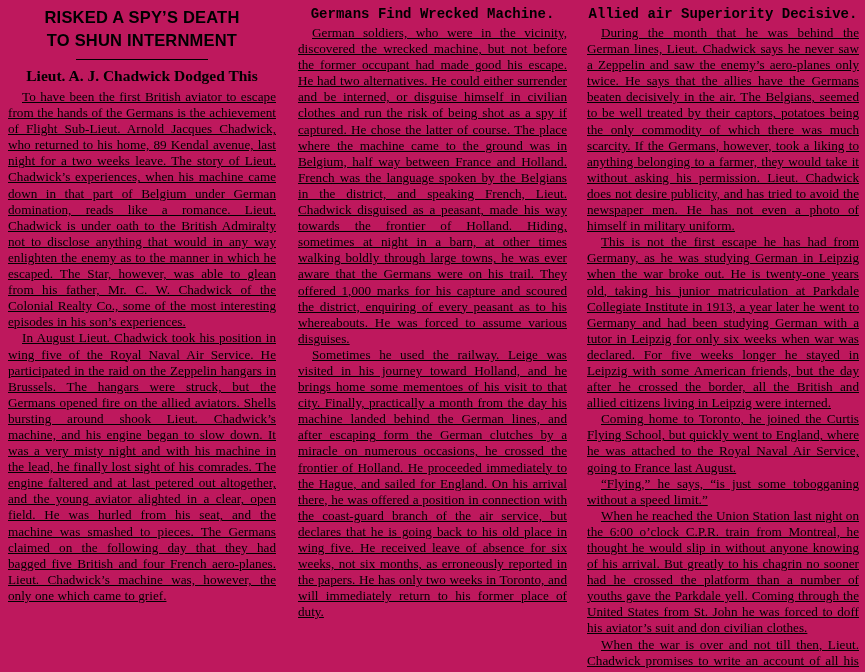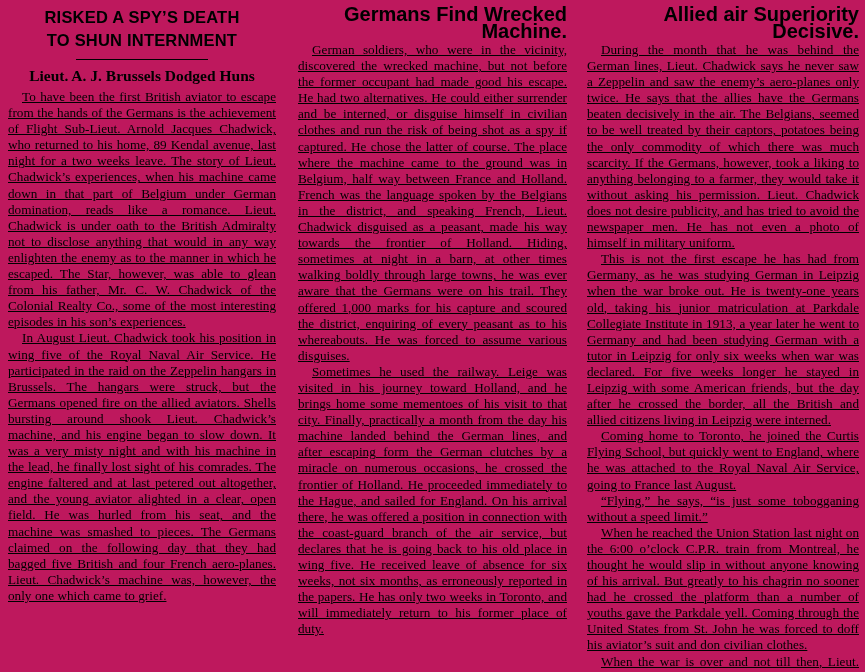--- a/index.html
+++ b/index.html
@@ -74,25 +74,25 @@
     font-weight: bold;
     font-size: 15.5px;
     line-height: 19px;
     text-align: center;
     margin: 0 0 2px 0;
     padding: 0;
   }
 
   
   .sec-head {
-    font-family: Liberation Sans, sans-serif;
+    font-family: Liberation Mono, monospace;
     font-weight: bold;
-    font-size: 20px;
+    font-size: 14px;
     line-height: 17px;
-    text-align: right;
+    text-align: center;
     margin: 2px 0 2px 0;
     padding: 0;
   }
 
   
   .body p {
     font-family: "Liberation Serif", "DejaVu Serif", serif;
     font-size: 13.2px;
     line-height: 16.1px;
     text-align: justify;
@@ -117,21 +117,21 @@
 <body>
 
 <div id="page">
   <div class="columns">
 
     <div class="col col-1">
       <div class="masthead">
         <div class="headline">RISKED A SPY’S DEATH</div>
         <div class="headline">TO SHUN INTERNMENT</div>
         <div class="rule"></div>
-        <div class="subhead">Lieut. A. J. Brussels Dodged Huns</div>
+        <div class="subhead">Lieut. A. J. Chadwick Dodged This</div>
       </div>
       <div class="body">
         <p>To have been the first British aviator to escape from the hands of the Germans is the achievement of Flight Sub-Lieut. Arnold Jacques Chadwick, who returned to his home, 89 Kendal avenue, last night for a two weeks leave. The story of Lieut. Chadwick’s experiences, when his machine came down in that part of Belgium under German domination, reads like a romance.  Lieut. Chadwick is under oath to the British Admiralty not to disclose anything that would in any way enlighten the enemy as to the manner in which he escaped.  The Star, however, was able to glean from his father, Mr. C. W. Chadwick of the Colonial Realty Co., some of the most interesting episodes in his son’s experiences.</p>
         <p>In August Lieut. Chadwick took his position in wing five of the Royal Naval Air Service.  He participated in the raid on the Zeppelin hangars in Brussels.  The hangars were struck, but the Germans opened fire on the allied aviators.  Shells bursting around shook Lieut. Chadwick’s machine, and his engine began to slow down.  It was a very misty night and with his machine in the lead, he finally lost sight of his comrades.  The engine faltered and at last petered out altogether, and the young aviator alighted in a clear, open field.  He was hurled from his seat, and the machine was smashed to pieces. The Germans claimed on the following day that they had bagged five British and four French aero-planes.  Lieut. Chadwick’s machine was, however, the only one which came to grief.</p>
       </div>
     </div>
 
     <div class="col col-2">
       <div class="sec-head">Germans Find Wrecked Machine.</div>
       <div class="body">

